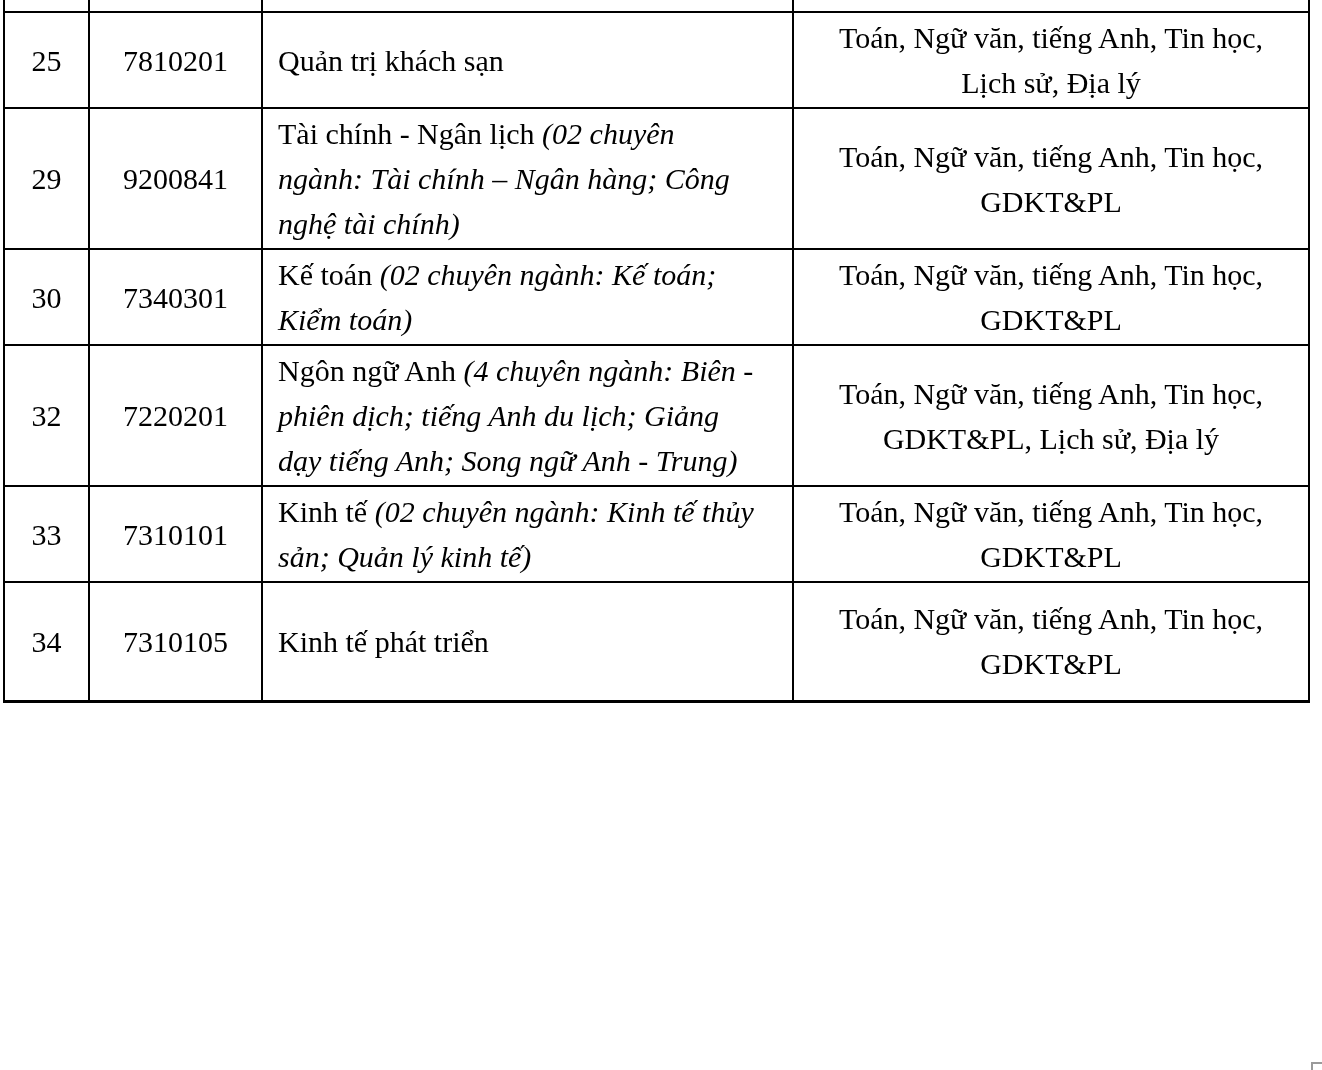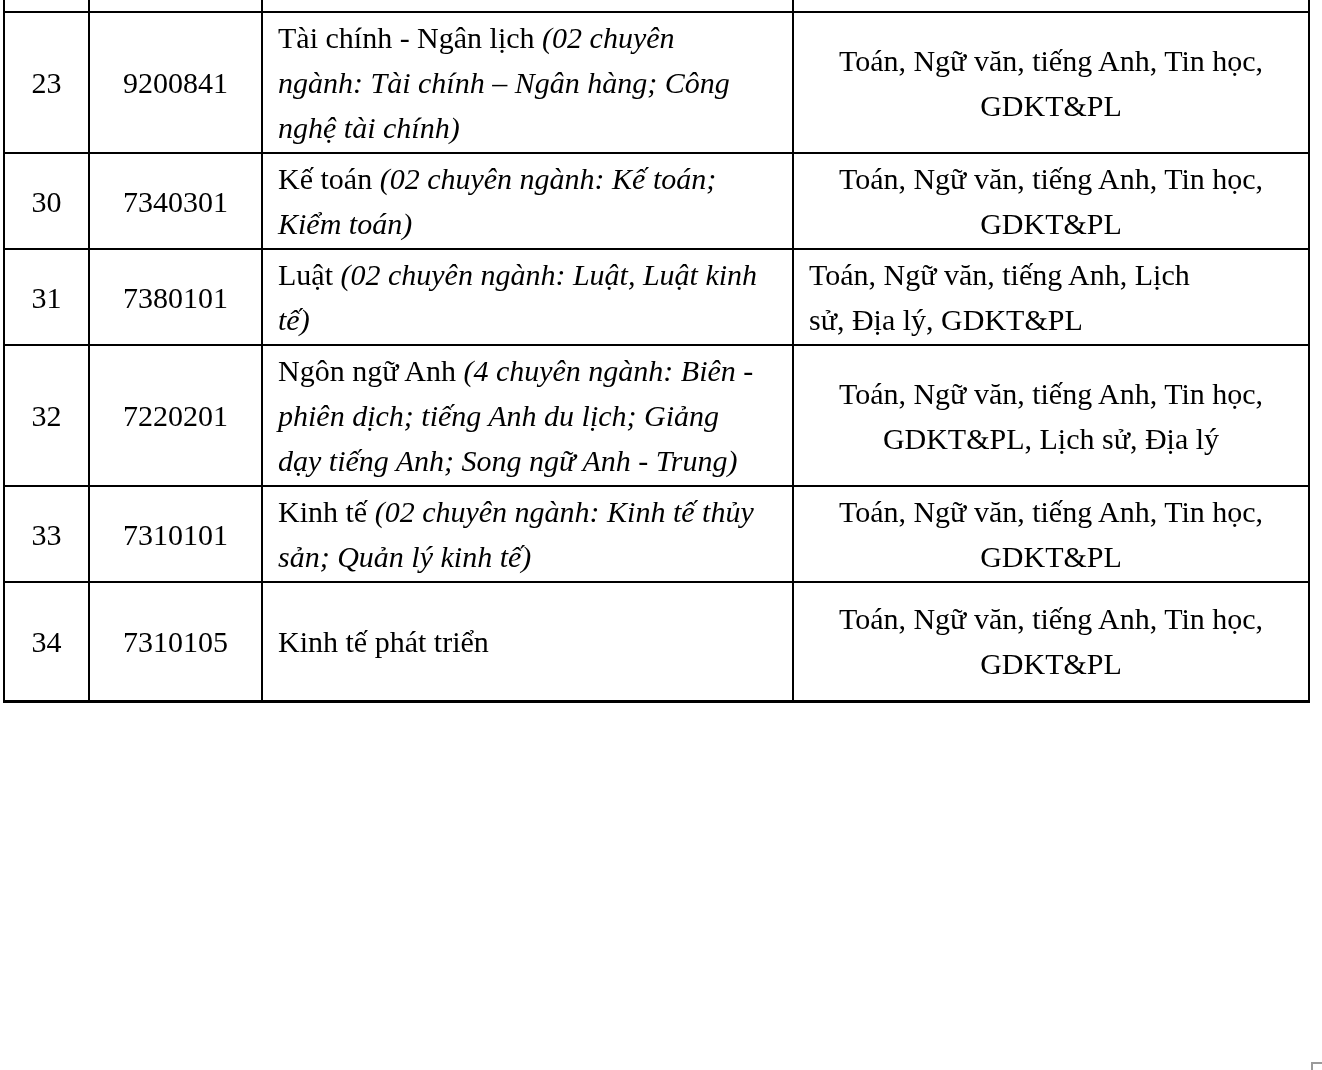--- a/index.html
+++ b/index.html
@@ -55,44 +55,43 @@
       <col class="w-name">
       <col class="w-subj">
   </colgroup>
   <tbody>
     <tr class="partial">
       <td class="c-stt"></td>
       <td class="c-code"></td>
       <td class="c-name"></td>
       <td class="c-subj"></td>
     </tr>
+  <tr style="height: 89px;">
+        <td class="c-stt">25</td>
+        <td class="c-code">7810201</td>
+        <td class="c-name"><span>Quản trị khách sạn</span></td>
+        <td class="c-subj">Toán, Ngữ văn, tiếng Anh, Tin học,
+Lịch sử, Địa lý</td>
+      </tr>
       <tr style="height: 136px;">
-        <td class="c-stt">23</td>
+        <td class="c-stt">29</td>
         <td class="c-code">9200841</td>
         <td class="c-name"><span>Tài chính - Ngân lịch </span><span class="it">(02 chuyên
 ngành: Tài chính – Ngân hàng; Công
 nghệ tài chính)</span></td>
         <td class="c-subj">Toán, Ngữ văn, tiếng Anh, Tin học,
 GDKT&amp;PL</td>
       </tr>
       <tr style="height: 95px;">
         <td class="c-stt">30</td>
         <td class="c-code">7340301</td>
         <td class="c-name"><span>Kế toán </span><span class="it">(02 chuyên ngành: Kế toán;
 Kiểm toán)</span></td>
         <td class="c-subj">Toán, Ngữ văn, tiếng Anh, Tin học,
 GDKT&amp;PL</td>
-      </tr>
-      <tr style="height: 93px;">
-        <td class="c-stt">31</td>
-        <td class="c-code">7380101</td>
-        <td class="c-name"><span>Luật </span><span class="it">(02 chuyên ngành: Luật, Luật kinh
-tế)</span></td>
-        <td class="c-subj left">Toán, Ngữ văn, tiếng Anh, Lịch
-sử, Địa lý, GDKT&amp;PL</td>
       </tr>
       <tr style="height: 140px;">
         <td class="c-stt">32</td>
         <td class="c-code">7220201</td>
         <td class="c-name"><span>Ngôn ngữ Anh </span><span class="it">(4 chuyên ngành: Biên -
 phiên dịch; tiếng Anh du lịch; Giảng
 dạy tiếng Anh; Song ngữ Anh - Trung)</span></td>
         <td class="c-subj">Toán, Ngữ văn, tiếng Anh, Tin học,
 GDKT&amp;PL, Lịch sử, Địa lý</td>
       </tr>

